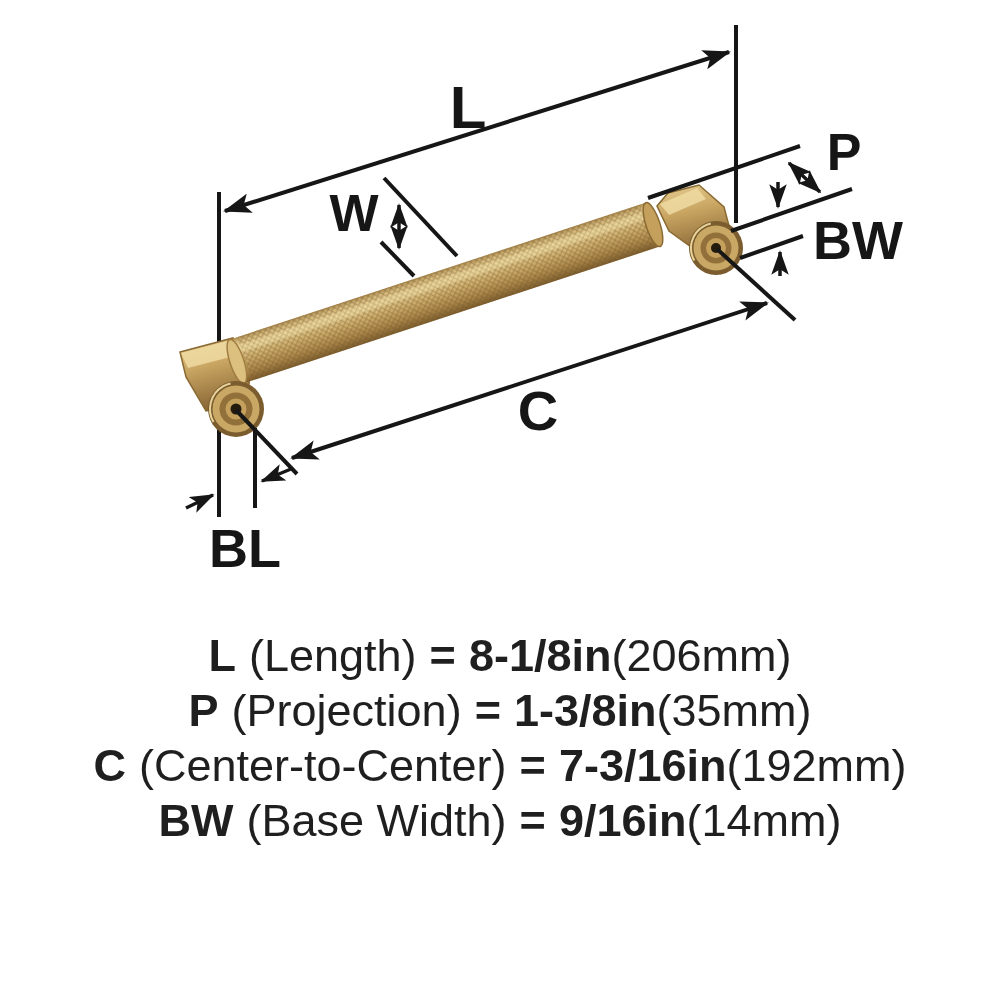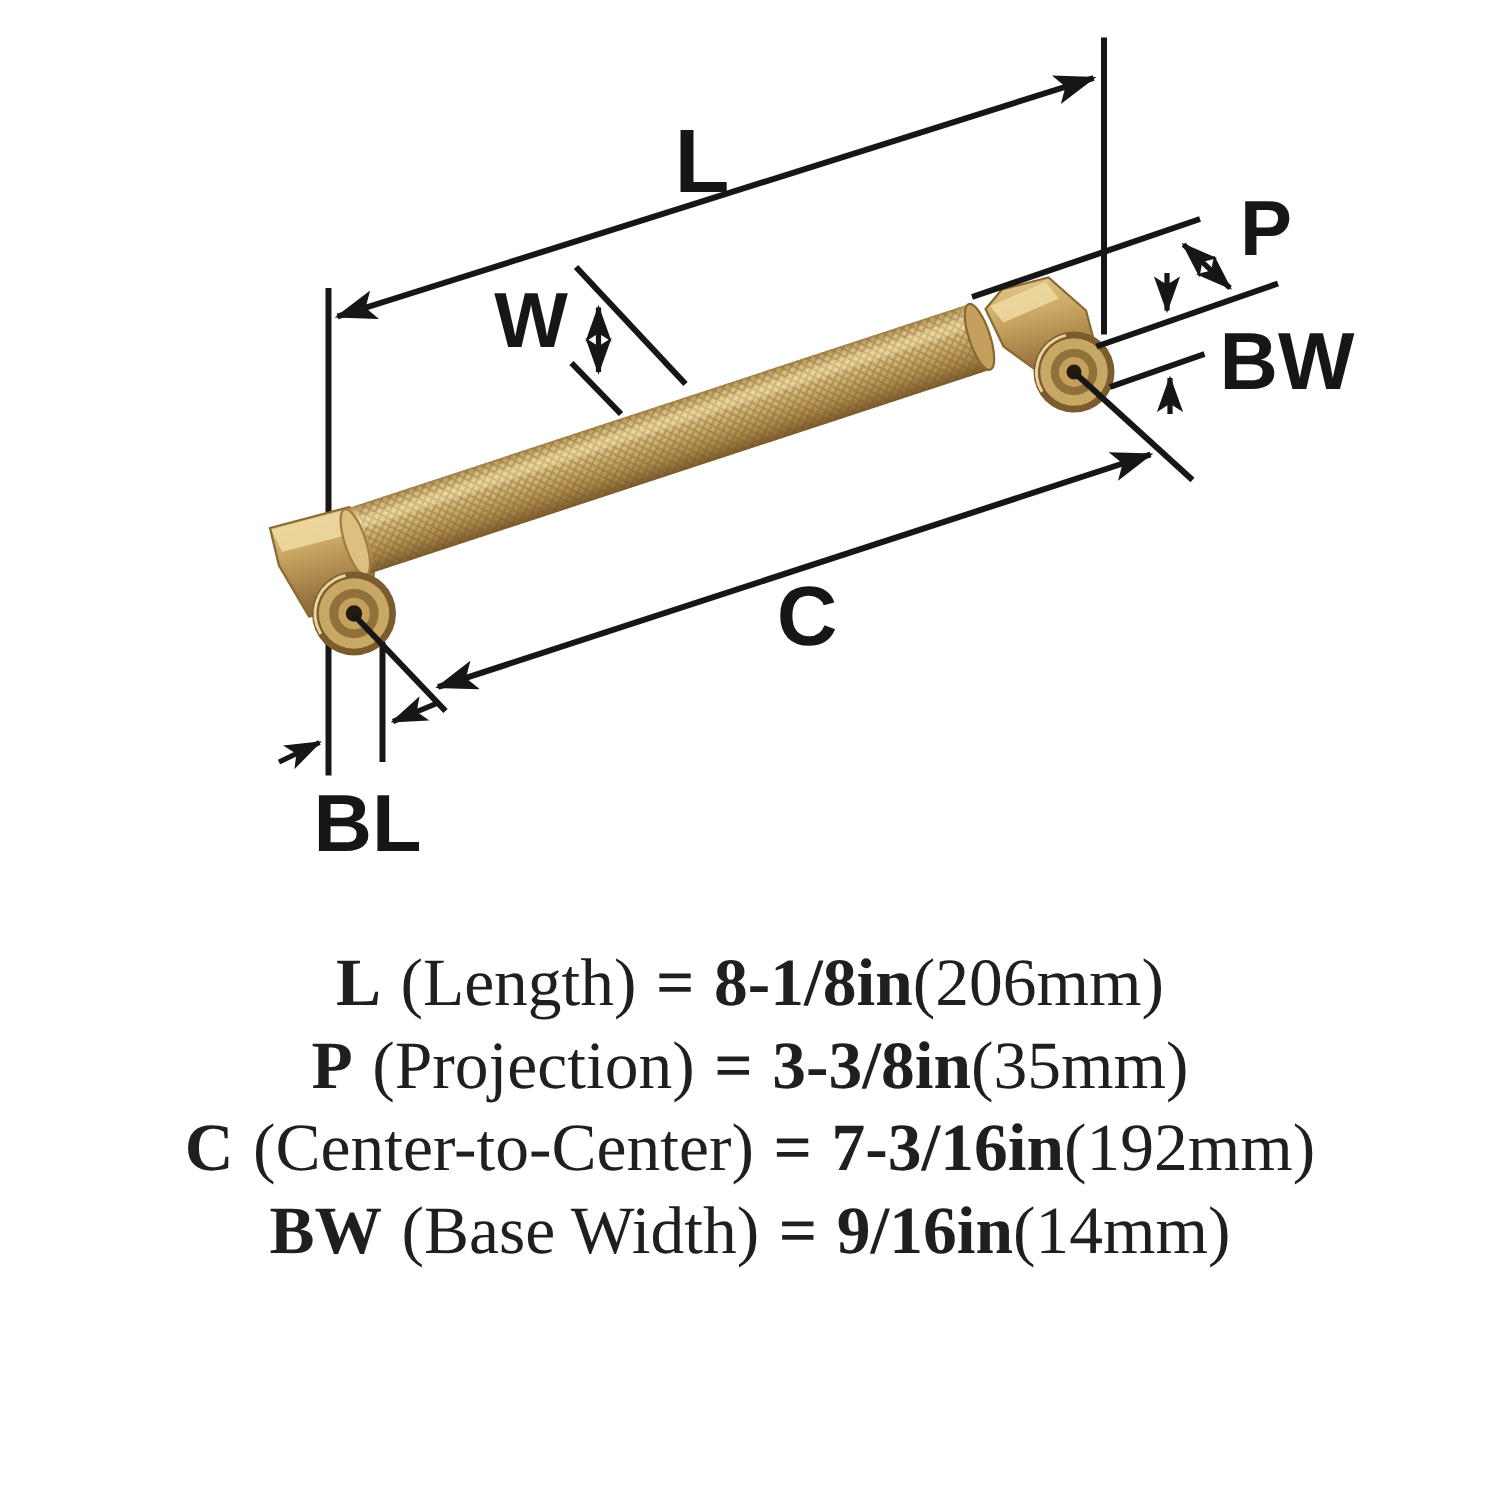--- a/index.html
+++ b/index.html
@@ -5,21 +5,21 @@
   html,body{margin:0;padding:0;background:#ffffff;}
   body{width:1000px;height:1000px;overflow:hidden;font-family:"Liberation Sans",sans-serif;}
   .stage{width:1000px;height:1000px;background:#fff;}
   svg{display:block;}
   .dim-label{font-family:"Liberation Sans",sans-serif;font-weight:700;fill:#161616;text-anchor:middle;}
   .sz52{font-size:52px;}
   .sz54{font-size:54px;}
   .sz56{font-size:56px;}
   .sz60{font-size:60px;}
   .legend{margin-top:6px;text-align:center;color:#1f1f1f;}
-  .row{line-height:55px;font-size:45px;white-space:nowrap;font-family:Liberation Serif, serif;}
+  .row{line-height:55px;font-size:45px;white-space:nowrap;}
   .b{font-weight:700;}
   .r{font-weight:400;}
   .g{margin-right:13px;}
 </style>
 </head>
 <body>
 
 <div class="stage">
 
 <svg width="1000" height="622" viewBox="0 0 1000 622">
@@ -114,21 +114,21 @@
   <line x1="186" y1="508" x2="213" y2="495" stroke="#161616" stroke-width="3.5" marker-end="url(#ah)"></line>
   <line x1="291" y1="469" x2="262" y2="481" stroke="#161616" stroke-width="3.5" marker-end="url(#ah)"></line>
   <text x="245" y="567" class="dim-label sz54">BL</text>
 </svg>
 
 <div class="legend">
   <div class="row">
     <span class="b g">L</span><span class="r g">(Length)</span><span class="b g">=</span><span class="b">8-1/8in</span><span class="r">(206mm)</span>
   </div>
   <div class="row">
-    <span class="b g">P</span><span class="r g">(Projection)</span><span class="b g">=</span><span class="b">3-3/8in</span><span class="r">(35mm)</span>
+    <span class="b g">P</span><span class="r g">(Projection)</span><span class="b g">=</span><span class="b">1-3/8in</span><span class="r">(35mm)</span>
   </div>
   <div class="row">
     <span class="b g">C</span><span class="r g">(Center-to-Center)</span><span class="b g">=</span><span class="b">7-3/16in</span><span class="r">(192mm)</span>
   </div>
   <div class="row">
     <span class="b g">BW</span><span class="r g">(Base Width)</span><span class="b g">=</span><span class="b">9/16in</span><span class="r">(14mm)</span>
   </div>
 </div>
 
 </div>

